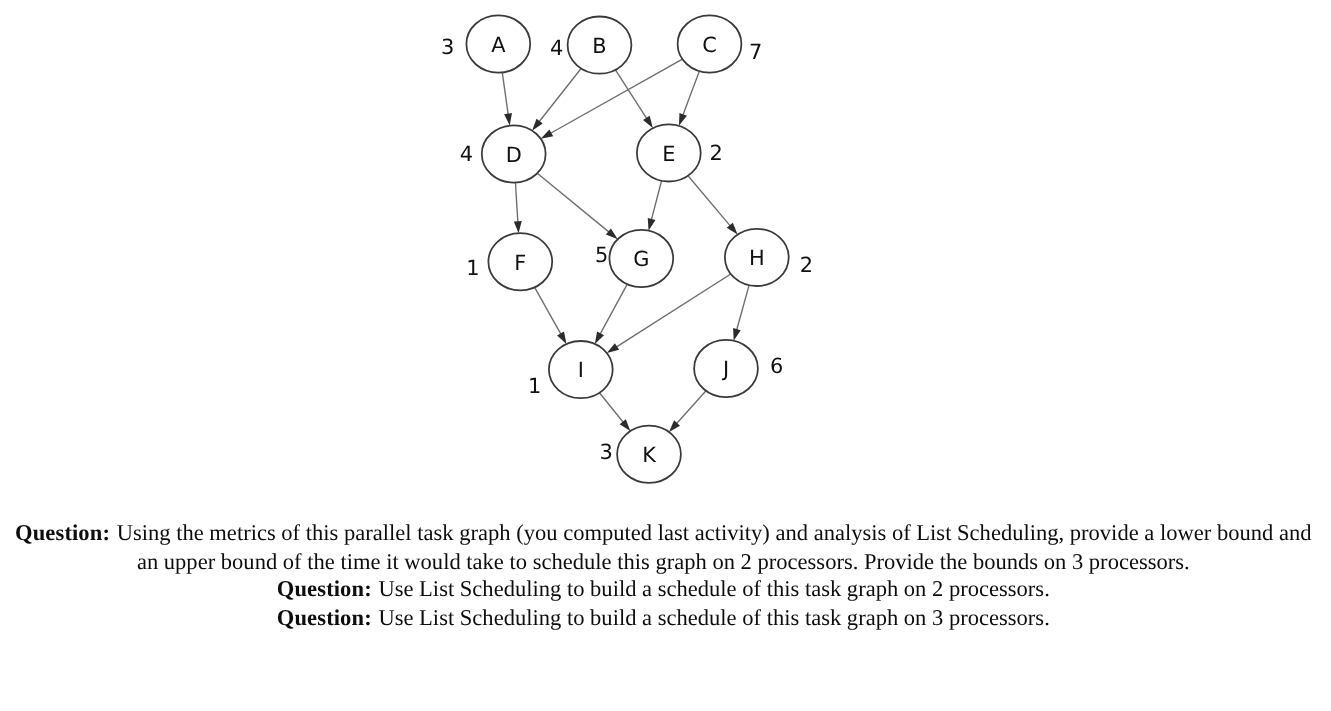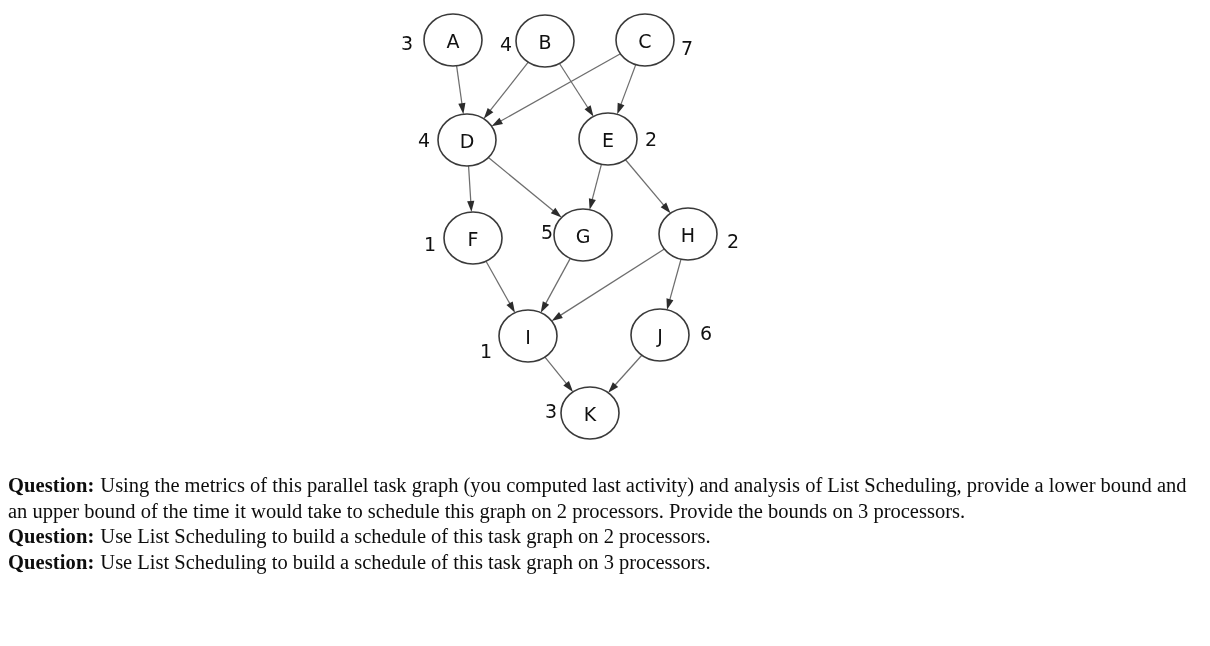--- a/index.html
+++ b/index.html
@@ -57,21 +57,21 @@
     position: absolute;
     left: 8px;
     top: 473px;
     width: 1190px;
     font-size: 20.5px;
     line-height: 25.5px;
     color: #0d0d0d;
   }
   .q-para {
     margin: 0;
-    text-align: left;
+    text-align: center;
     text-indent: 0;
   }
   .q-label {
     font-weight: bold;
     letter-spacing: 0.1px;
   }
   .q-gap {
     display: inline-block;
     width: 6px;
   }

